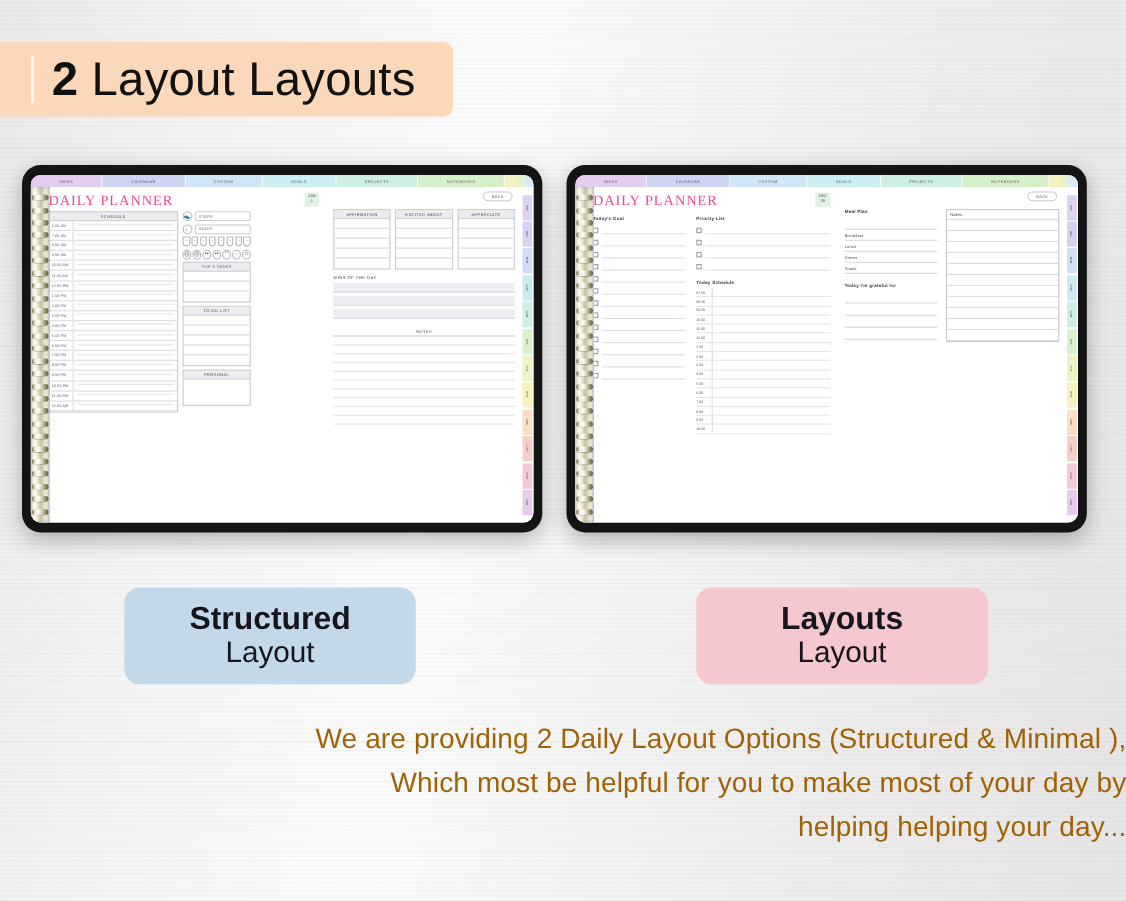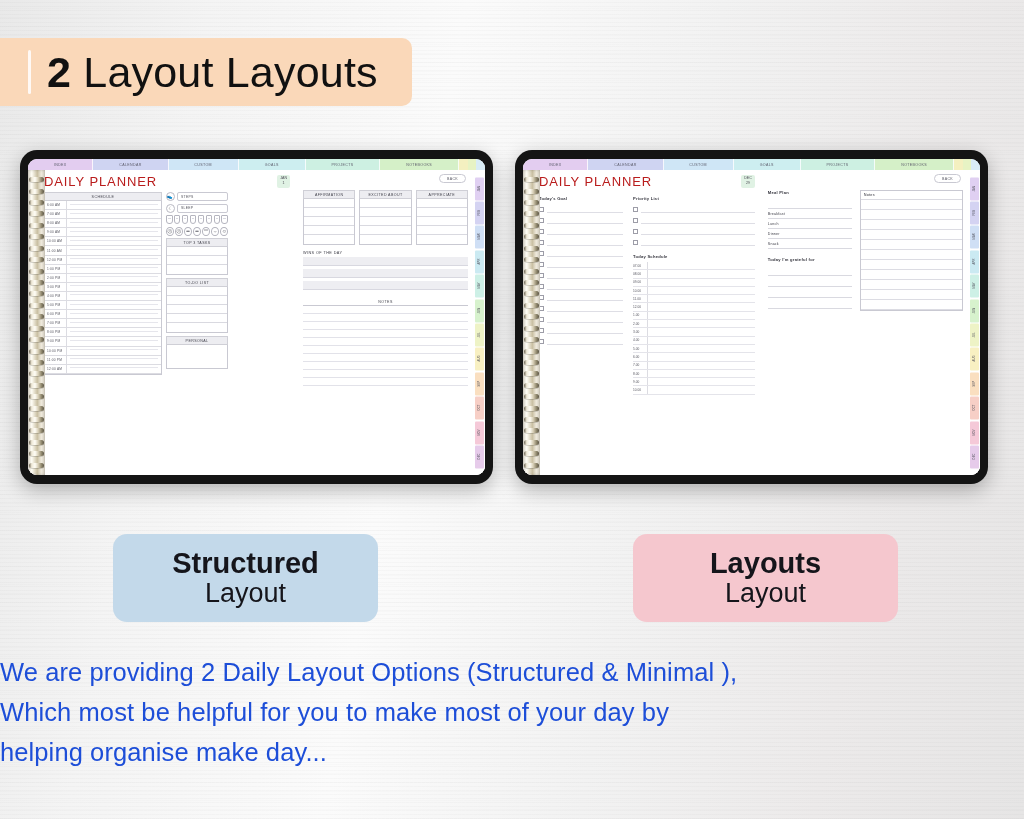--- a/index.html
+++ b/index.html
@@ -57,21 +57,21 @@
   .pagebody{ flex:1 1 auto; display:flex; position:relative; background:#fff; }
   .side-rail{ width:9px; flex:0 0 9px; display:flex; flex-direction:column;
               background:linear-gradient(180deg,#ece3f6,#f7eef7); }
   .side-rail .blk{ flex:1; }
 
   .paper{ flex:1 1 auto; position:relative; background:#fff; padding:5px 6px 0 7px;
           display:flex; flex-direction:column; }
 
   .paper-head{ display:flex; align-items:flex-start; justify-content:space-between; }
   .planner-title{
-    font-family:Liberation Sans, sans-serif; font-size:13px; color:#b91c1c;
+    font-family:Liberation Serif, serif; font-size:13px; color:#ec4899;
     letter-spacing:.9px; line-height:1;
   }
   .datebadge{ font-size:3.6px; color:#4b4b55; text-align:center; line-height:1.5;
               padding:1px 3px; background:rgba(198,232,206,.55); border-radius:2px; }
   .backbtn{
     font-size:3.6px; color:#5a5a66; border:1px solid #c9c9d2; border-radius:6px;
     padding:1.5px 7px; background:#fff; letter-spacing:.3px;
   }
 
   
@@ -143,22 +143,22 @@
     display:flex; flex-direction:column; align-items:center; justify-content:center;
     line-height:1.06;
   }
   .pill.structured{ left:113px; top:534px; background:#c3d9ea; }
   .pill.minimal{ left:633px; top:534px; background:#f5c7ce; }
   .pill .l1{ font-size:29px; font-weight:700; color:#15151b; }
   .pill .l2{ font-size:27px; font-weight:400; color:#15151b; }
 
   
   .para{
-    position:absolute; left:0; right:0; top:652px; text-align:left;
-    font-size:25.5px; color:#1d4ed8; line-height:1.57; letter-spacing:.1px;
+    position:absolute; left:0; right:0; top:652px; text-align:right;
+    font-size:25.5px; color:#a16207; line-height:1.57; letter-spacing:.1px;
   }
 </style>
 </head>
 <body>
 
 <div class="title-banner">
   <div class="title-bar-accent"></div>
   <div class="title-text">
     <b>2</b><span class="light"> Layout Layouts</span>
   </div>
@@ -719,14 +719,14 @@
   <div class="l2">Layout</div>
 </div>
 <div class="pill minimal">
   <div class="l1">Layouts</div>
   <div class="l2">Layout</div>
 </div>
 
 <div class="para">
   <div>We are providing 2 Daily Layout Options (Structured &amp; Minimal ),</div>
   <div>Which most be helpful for you to make most of your day by</div>
-  <div>helping organise make day...</div>
+  <div>helping helping your day...</div>
 </div>
 
 </body></html>

